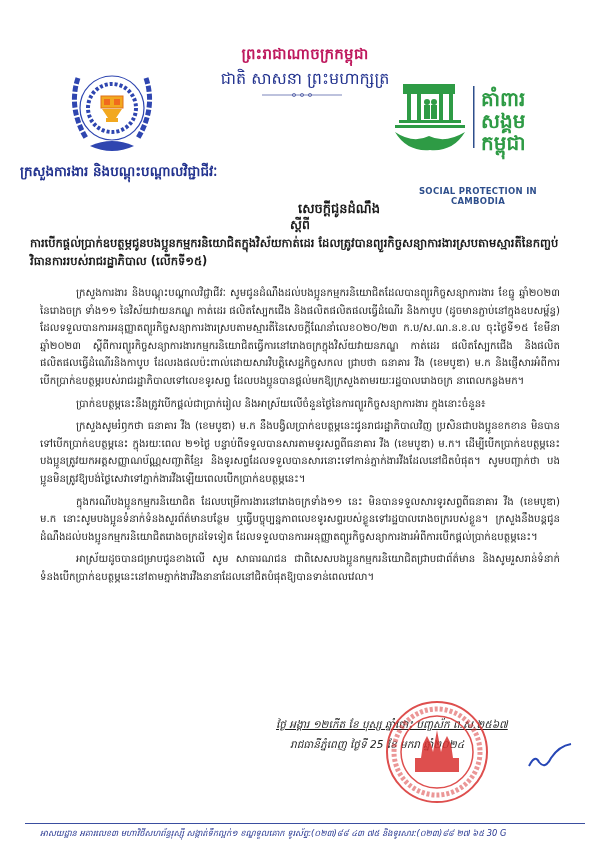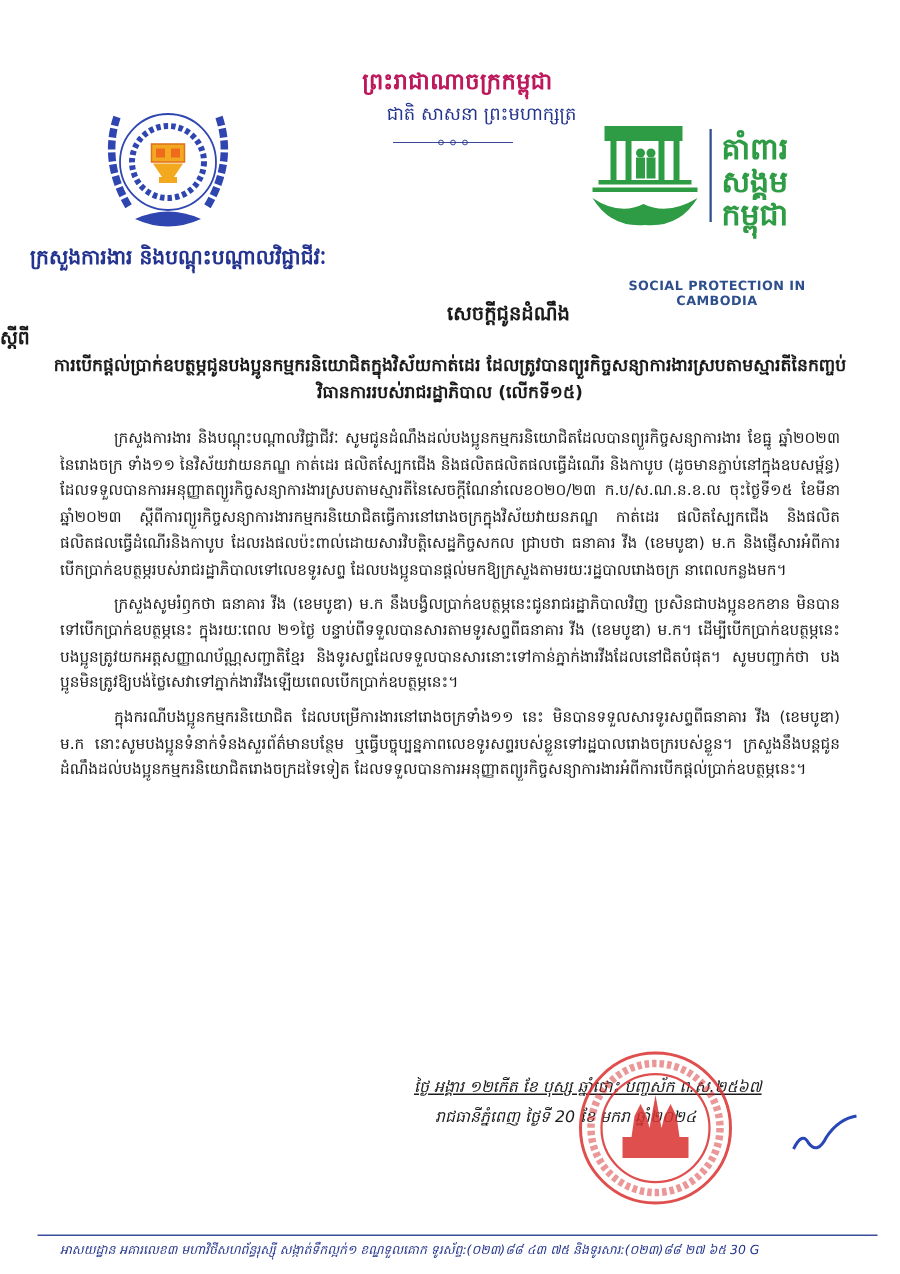--- a/index.html
+++ b/index.html
@@ -3,35 +3,35 @@
 <meta charset="utf-8">
 <style>
   html, body { margin: 0; padding: 0; background: #ffffff; }
   body { width: 600px; height: 849px; position: relative; overflow: hidden;
          font-family: "DejaVu Sans", "Liberation Sans", sans-serif; color: #1b1b1b; }
   .abs { position: absolute; }
 
   
   .kingdom { left: 205px; top: 44px; width: 200px; text-align: center;
              color: #be185d; font-weight: bold; font-size: 15px; letter-spacing: 0.3px; }
-  .motto { left: 221px; top: 68px; width: 200px; text-align: center;
-           color: #23338f; font-size: 12px; }
+  .motto { left: 205px; top: 68px; width: 200px; text-align: center;
+           color: #23338f; font-size: 16px; }
   .ornament { left: 262px; top: 92px; width: 80px; height: 6px; }
   .ministry-name { left: 20px; top: 163px; color: #23338f; font-weight: bold; font-size: 13.5px; }
 
   .mol-logo { left: 64px; top: 56px; width: 96px; height: 108px; }
   .sp-logo { left: 393px; top: 65px; width: 175px; height: 110px; }
   .sp-caption { left: 393px; top: 146px; width: 170px; text-align: center;
                 color: #2e4f8c; font-size: 8.5px; font-weight: bold; letter-spacing: 0.3px;
                 font-family: "DejaVu Sans", sans-serif; margin-top: 40px; }
 
   
   .t1 { left: 0; width: 600px; top: 200px; text-align: center; font-weight: bold; font-size: 13px; padding-left: 39px; }
-  .t2 { left: 0; width: 600px; top: 217px; font-weight: bold; font-size: 12.5px; }
-  .t3 { left: 30px; width: 540px; top: 234px; text-align: center; font-weight: bold; font-size: 11.5px; line-height: 18px; }
+  .t2 { left: 0; width: 600px; top: 217px; text-align: center; font-weight: bold; font-size: 12.5px; }
+  .t3 { left: 30px; width: 540px; top: 234px; font-weight: bold; font-size: 11.5px; line-height: 18px; }
 
   
   .body { left: 40px; width: 520px; top: 284px; font-size: 10.2px; line-height: 17.6px; text-align: justify; }
   .body p { margin: 0 0 5px 0; text-indent: 36px; }
   .body ul { list-style: none; margin: 0 0 5px 36px; padding: 0; }
   .body li::before { content: "- "; }
 
   
   .date1 { left: 276px; top: 718px; width: 300px; font-size: 10.5px; font-style: italic; text-decoration: underline; }
   .date2 { left: 290px; top: 738px; width: 280px; font-size: 10.5px; font-style: italic; }
@@ -90,28 +90,30 @@
 <div class="abs sp-caption">SOCIAL PROTECTION IN CAMBODIA</div>
 
 <div class="abs ministry-name">ក្រសួងការងារ និងបណ្តុះបណ្តាលវិជ្ជាជីវៈ</div>
 
 <div class="abs t1">សេចក្តីជូនដំណឹង</div>
 <div class="abs t2">ស្តីពី</div>
 <div class="abs t3">ការបើកផ្តល់ប្រាក់ឧបត្ថម្ភជូនបងប្អូនកម្មករនិយោជិតក្នុងវិស័យកាត់ដេរ ដែលត្រូវបានព្យួរកិច្ចសន្យាការងារស្របតាមស្មារតីនៃកញ្ចប់វិធានការរបស់រាជរដ្ឋាភិបាល (លើកទី១៥)</div>
 
 <div class="abs body">
   <p>ក្រសួងការងារ និងបណ្តុះបណ្តាលវិជ្ជាជីវៈ សូមជូនដំណឹងដល់បងប្អូនកម្មករនិយោជិតដែលបានព្យួរកិច្ចសន្យាការងារ ខែធ្នូ ឆ្នាំ២០២៣ នៃរោងចក្រ ទាំង១១ នៃវិស័យវាយនភណ្ឌ កាត់ដេរ ផលិតស្បែកជើង និងផលិតផលិតផលធ្វើដំណើរ និងកាបូប (ដូចមានភ្ជាប់នៅក្នុងឧបសម្ព័ន្ធ) ដែលទទួលបានការអនុញ្ញាតព្យួរកិច្ចសន្យាការងារស្របតាមស្មារតីនៃសេចក្តីណែនាំលេខ០២០/២៣ ក.ប/ស.ណ.ន.ខ.ល ចុះថ្ងៃទី១៥ ខែមីនា ឆ្នាំ២០២៣ ស្តីពីការព្យួរកិច្ចសន្យាការងារកម្មករនិយោជិតធ្វើការនៅរោងចក្រក្នុងវិស័យវាយនភណ្ឌ កាត់ដេរ ផលិតស្បែកជើង និងផលិតផលិតផលធ្វើដំណើរនិងកាបូប ដែលរងផលប៉ះពាល់ដោយសារវិបត្តិសេដ្ឋកិច្ចសកល ជ្រាបថា ធនាគារ វីង (ខេមបូឌា) ម.ក និងផ្ញើសារអំពីការបើកប្រាក់ឧបត្ថម្ភរបស់រាជរដ្ឋាភិបាលទៅលេខទូរសព្ទ ដែលបងប្អូនបានផ្តល់មកឱ្យក្រសួងតាមរយៈរដ្ឋបាលរោងចក្រ នាពេលកន្លងមក។</p>
+  <p>ប្រាក់ឧបត្ថម្ភនេះនឹងត្រូវបើកផ្តល់ជាប្រាក់រៀល និងអាស្រ័យលើចំនួនថ្ងៃនៃការព្យួរកិច្ចសន្យាការងារ ក្នុងនោះចំនួន៖</p>
   <ul>
   </ul>
   <p>ក្រសួងសូមរំឭកថា ធនាគារ វីង (ខេមបូឌា) ម.ក នឹងបង្វិលប្រាក់ឧបត្ថម្ភនេះជូនរាជរដ្ឋាភិបាលវិញ ប្រសិនជាបងប្អូនខកខាន មិនបានទៅបើកប្រាក់ឧបត្ថម្ភនេះ ក្នុងរយៈពេល ២១ថ្ងៃ បន្ទាប់ពីទទួលបានសារតាមទូរសព្ទពីធនាគារ វីង (ខេមបូឌា) ម.ក។ ដើម្បីបើកប្រាក់ឧបត្ថម្ភនេះ បងប្អូនត្រូវយកអត្តសញ្ញាណប័ណ្ណសញ្ជាតិខ្មែរ និងទូរសព្ទដែលទទួលបានសារនោះទៅកាន់ភ្នាក់ងារវីងដែលនៅជិតបំផុត។ សូមបញ្ជាក់ថា បងប្អូនមិនត្រូវឱ្យបង់ថ្លៃសេវាទៅភ្នាក់ងារវីងឡើយពេលបើកប្រាក់ឧបត្ថម្ភនេះ។</p>
   <p>ក្នុងករណីបងប្អូនកម្មករនិយោជិត ដែលបម្រើការងារនៅរោងចក្រទាំង១១ នេះ មិនបានទទួលសារទូរសព្ទពីធនាគារ វីង (ខេមបូឌា) ម.ក នោះសូមបងប្អូនទំនាក់ទំនងសួរព័ត៌មានបន្ថែម ឬធ្វើបច្ចុប្បន្នភាពលេខទូរសព្ទរបស់ខ្លួនទៅរដ្ឋបាលរោងចក្ររបស់ខ្លួន។ ក្រសួងនឹងបន្តជូនដំណឹងដល់បងប្អូនកម្មករនិយោជិតរោងចក្រដទៃទៀត ដែលទទួលបានការអនុញ្ញាតព្យួរកិច្ចសន្យាការងារអំពីការបើកផ្តល់ប្រាក់ឧបត្ថម្ភនេះ។</p>
+  <p>អាស្រ័យដូចបានជម្រាបជូនខាងលើ សូម សាធារណជន ជាពិសេសបងប្អូនកម្មករនិយោជិតជ្រាបជាព័ត៌មាន និងសូមរួសរាន់ទំនាក់ទំនងបើកប្រាក់ឧបត្ថម្ភនេះនៅតាមភ្នាក់ងារវីងនានាដែលនៅជិតបំផុតឱ្យបានទាន់ពេលវេលា។</p>
 </div>
 
 <div class="abs date1">ថ្ងៃ អង្គារ ១២កើត ខែ បុស្ស ឆ្នាំថោះ បញ្ចស័ក ព.ស.២៥៦៧</div>
-<div class="abs date2">រាជធានីភ្នំពេញ ថ្ងៃទី 20 ខែ មករា ឆ្នាំ២០២៤</div>
+<div class="abs date2">រាជធានីភ្នំពេញ ថ្ងៃទី 25 ខែ មករា ឆ្នាំ២០២៤</div>
 <svg class="abs seal" viewBox="0 0 104 104">
   <circle cx="52" cy="52" r="50" fill="none" stroke="#d8302f" stroke-width="2" opacity="0.85"></circle>
   <circle cx="52" cy="52" r="36" fill="none" stroke="#d8302f" stroke-width="1.5" opacity="0.85"></circle>
   <circle cx="52" cy="52" r="43" fill="none" stroke="#d8302f" stroke-width="5" stroke-dasharray="3 2" opacity="0.5"></circle>
   <path d="M30 72 L30 58 L36 58 L38 44 L42 36 L46 44 L48 52 L52 30 L56 52 L58 44 L62 36 L66 44 L68 58 L74 58 L74 72 Z" fill="#d8302f" opacity="0.85"></path>
 </svg>
 <svg class="abs signature" viewBox="0 0 50 30">
   <path d="M4 26 Q10 14 14 22 Q20 30 26 18 Q34 6 46 4" fill="none" stroke="#2747b6" stroke-width="2"></path>
 </svg>
 

